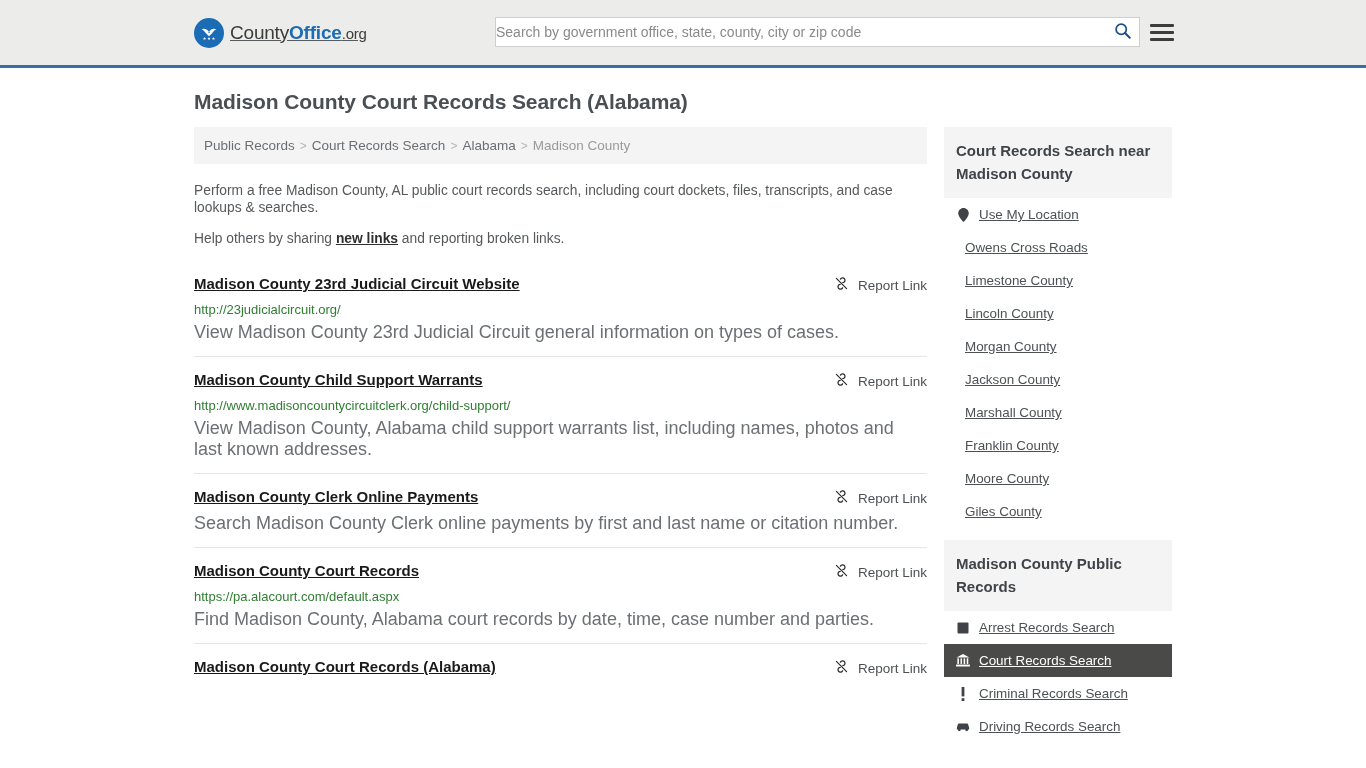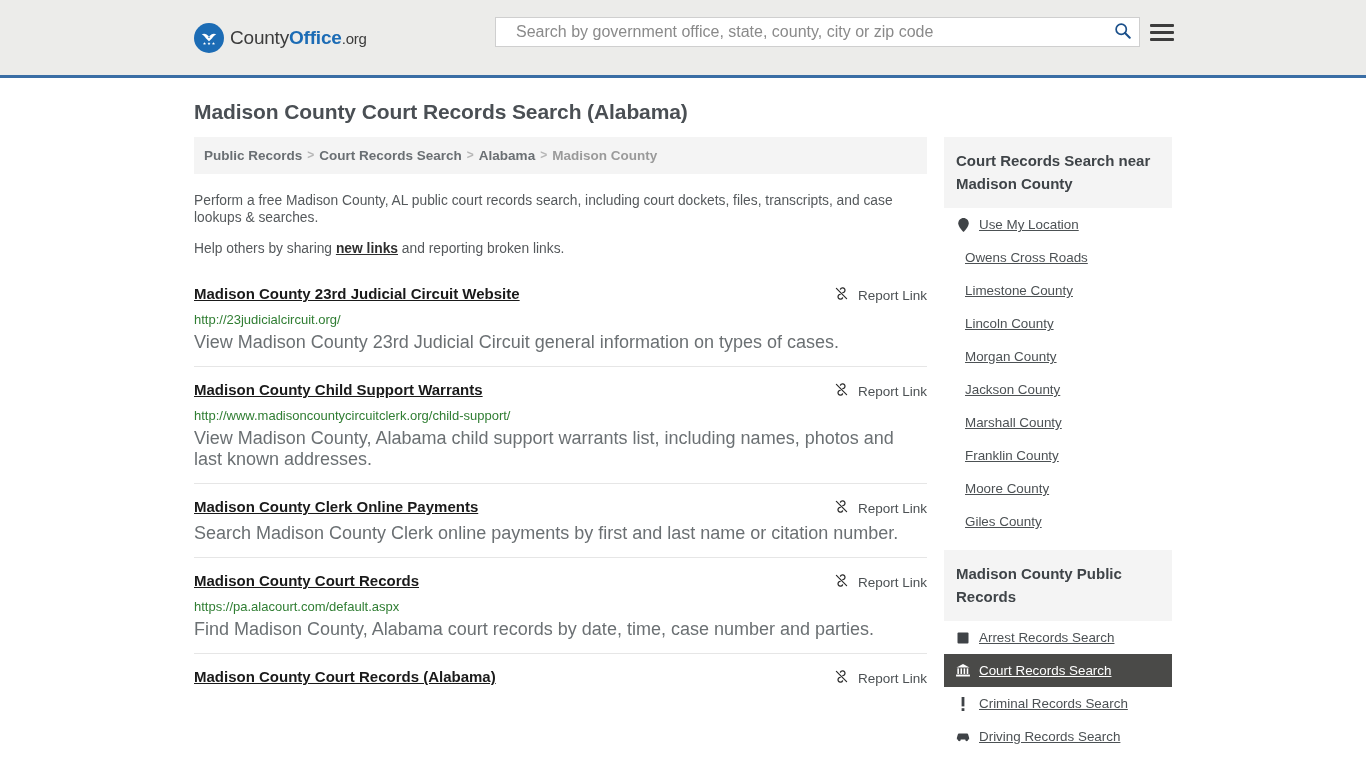--- a/index.html
+++ b/index.html
@@ -7,26 +7,27 @@
     margin: 0; padding: 0;
     width: 1366px; height: 768px;
     overflow: hidden;
     background: #ffffff;
     font-family: "Liberation Sans", sans-serif;
     color: #555b5f;
   }
 
   
   .site-header {
-    height: 78px;
+    height: 68px;
     background: #ececea;
     border-bottom: 3px solid #3a6ea5;
     display: flex;
     align-items: center;
     position: relative;
+    text-decoration: underline;
   }
   .logo-wrap {
     display: flex;
     align-items: center;
     margin-left: 194px;
     gap: 6px;
     text-decoration: none;
   }
   .logo-mark {
     width: 30px; height: 30px;
@@ -55,22 +56,22 @@
     background: #ffffff;
     border: 1px solid #cfcfcf;
     display: flex;
     align-items: center;
   }
   .search-input {
     flex: 1;
     border: 0;
     outline: none;
     height: 100%;
-    padding: 0 20px;
-    font-size: 16px;
+    padding: 0 0;
+    font-size: 14px;
     font-family: "Liberation Sans", sans-serif;
     color: #3b82f6;
     background: transparent;
   }
   .search-input::placeholder { color: #8a8a8a; }
   .search-btn {
     background: transparent;
     border: 0;
     width: 34px; height: 100%;
     display: flex; align-items: center; justify-content: center;
@@ -118,23 +119,22 @@
   .side-col { width: 228px; flex: 0 0 228px; }
 
   
   .breadcrumb {
     background: #f4f4f4;
     padding: 11px 10px;
     font-size: 13.5px;
     color: #7d7d7d;
     display: flex;
     flex-wrap: wrap;
-    align-items: flex-start;
+    align-items: flex-end;
     gap: 4px;
-    font-weight: bold;
   }
   .breadcrumb a {
     color: #6a6f73;
     text-decoration: none;
   }
   .breadcrumb .sep { color: #b6b6b6; font-size: 12px; margin: 0 1px; }
   .breadcrumb .current { color: #9a9a9a; }
 
   
   .intro p {

